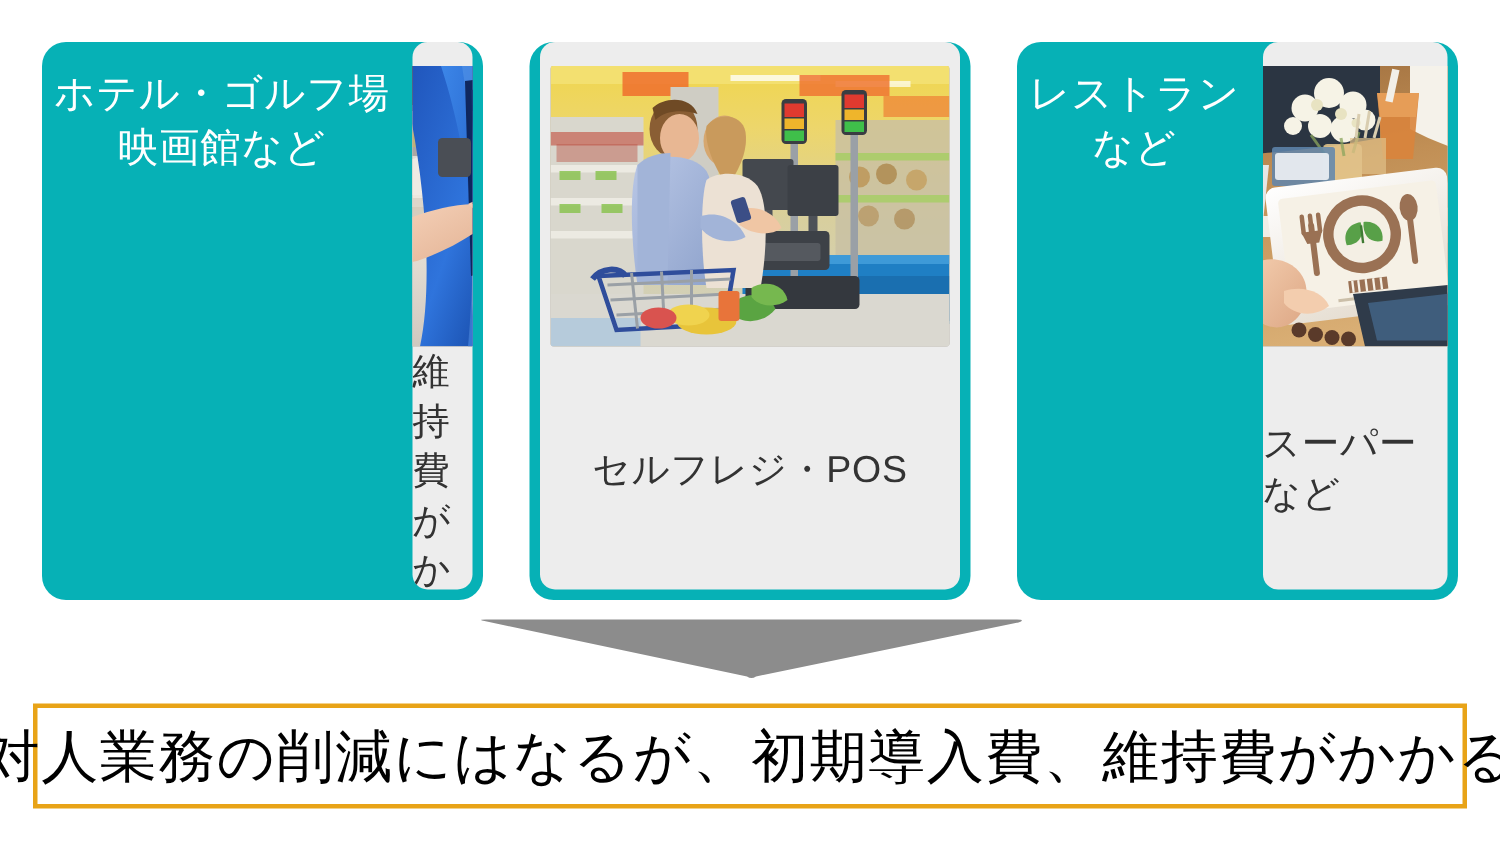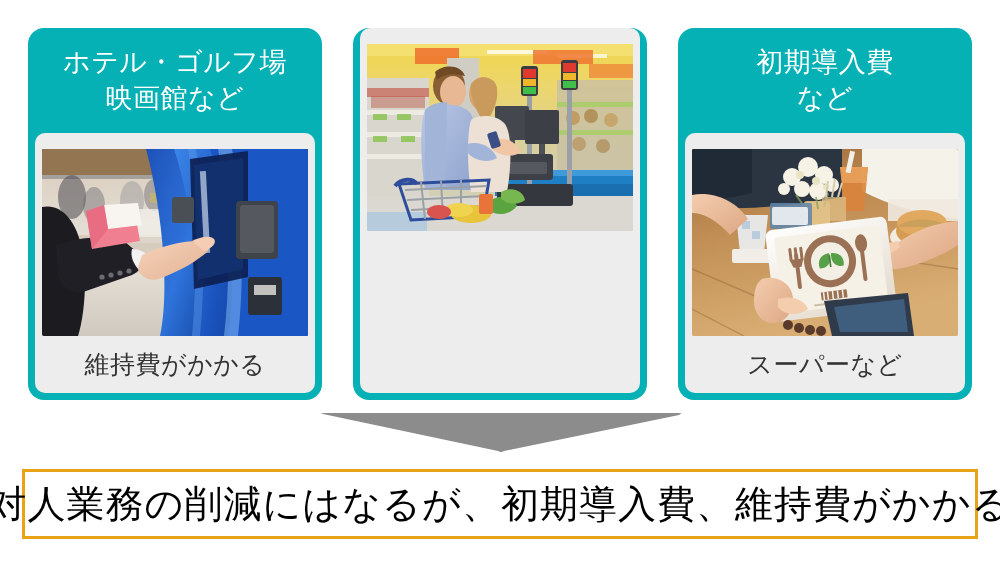--- a/index.html
+++ b/index.html
@@ -26,21 +26,20 @@
     justify-content: space-between;
   }
 
   .card {
     width: 294px;
     height: 372px;
     border-radius: 16px;
     background: #06B1B6;
     box-sizing: border-box;
     display: flex;
-    flex-direction: column;
     overflow: hidden;
   }
 
   .card-header {
     flex: 0 0 auto;
     height: 105px;
     display: flex;
     align-items: center;
     justify-content: center;
     text-align: center;
@@ -310,25 +309,26 @@
           <path d="M28 142 C34 134 46 134 50 140" stroke="#2f4d9b" stroke-width="4" fill="none"></path>
 
           <ellipse cx="104" cy="170" rx="20" ry="9" fill="#e8c43a"></ellipse>
           <ellipse cx="92" cy="166" rx="14" ry="7" fill="#f0d34e"></ellipse>
           <path d="M124 156 C134 150 146 152 150 162 C142 172 128 172 122 166 Z" fill="#5aa442"></path>
           <path d="M134 148 C144 142 156 146 158 156 C150 162 138 160 134 154 Z" fill="#76b84f"></path>
           <ellipse cx="72" cy="168" rx="12" ry="7" fill="#d9534f"></ellipse>
           <rect x="112" y="150" width="14" height="20" rx="2" fill="#e8743a"></rect>
         </svg>
       </div>
+      <div class="caption">セルフレジ・POS</div>
     </div>
   </div>
 
   <div class="card">
-    <div class="card-header">初期導入費
+    <div class="card-header">レストラン
 など</div>
     <div class="card-body">
       <div class="photo">
         <svg viewBox="0 0 266 187" preserveAspectRatio="none" role="img">
           <defs>
             <linearGradient id="wood" x1="0" y1="0" x2="0.3" y2="1">
               <stop offset="0" stop-color="#9b6b3c"></stop>
               <stop offset="0.45" stop-color="#c18f55"></stop>
               <stop offset="1" stop-color="#d9ae74"></stop>
             </linearGradient>

